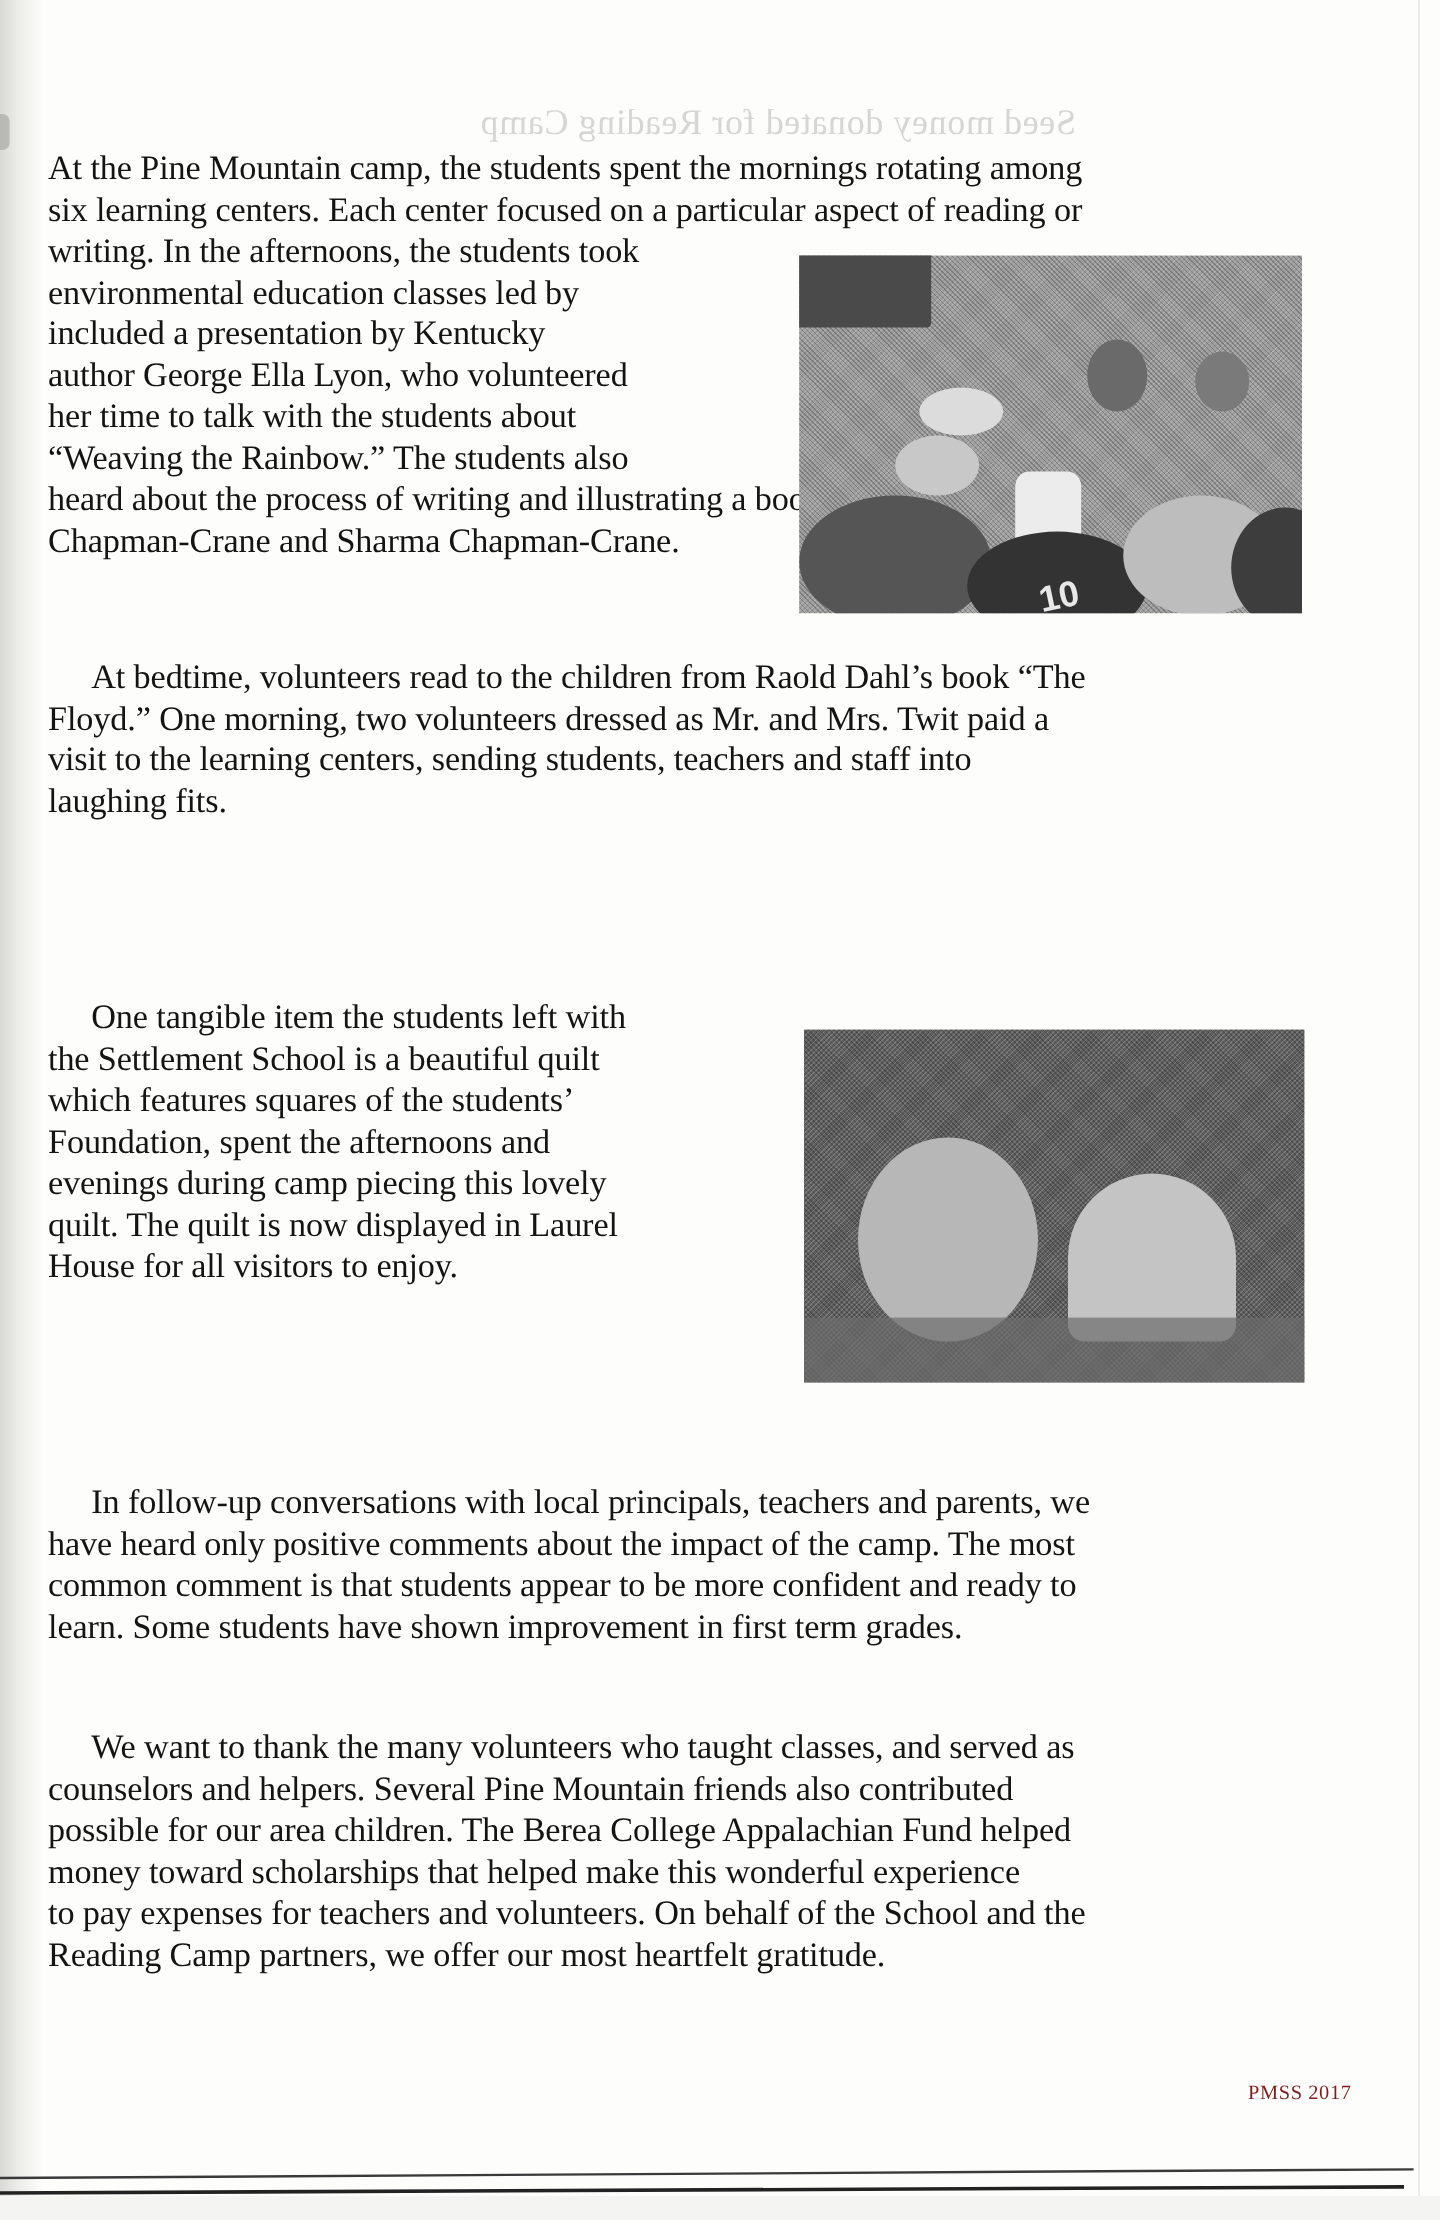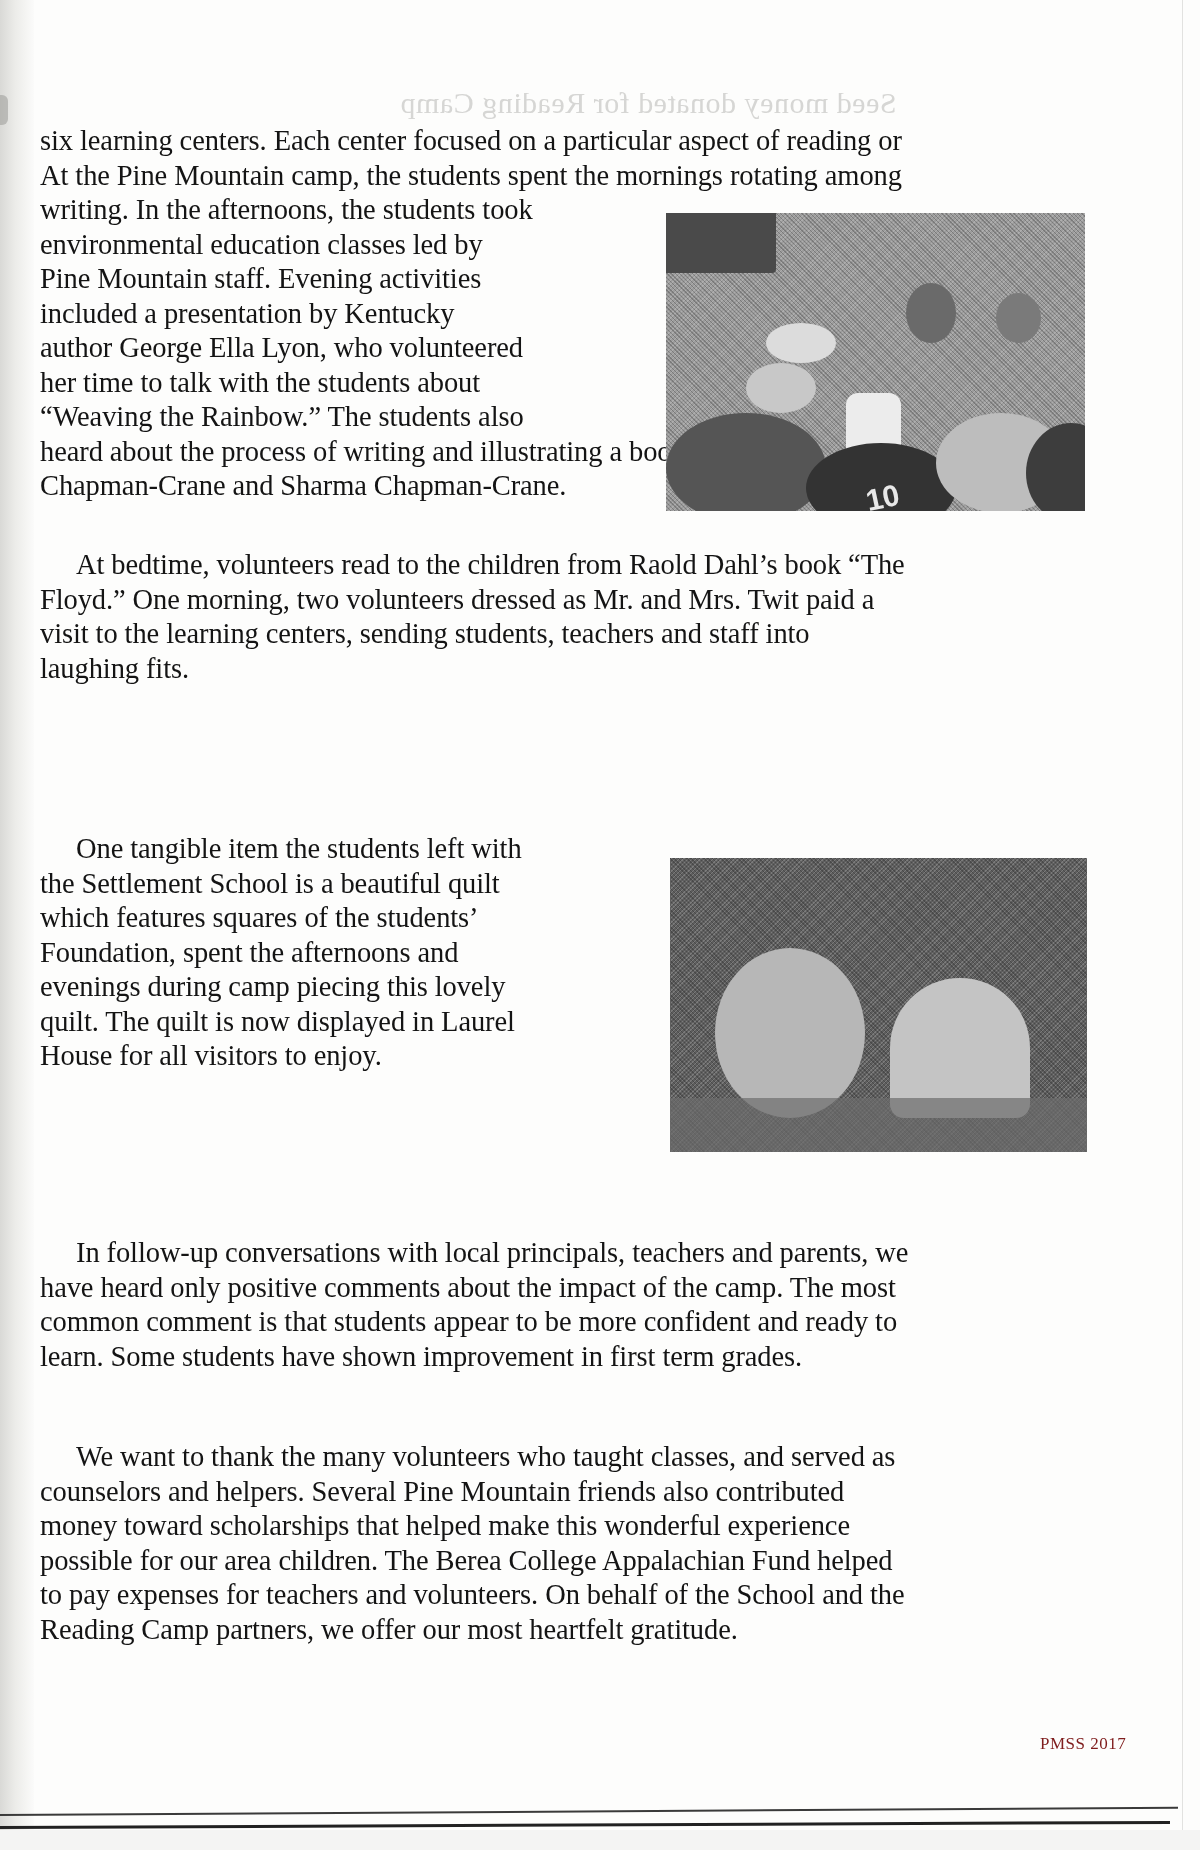--- a/index.html
+++ b/index.html
@@ -109,25 +109,24 @@
 </head>
 <body>
 
 <div class="gutter"></div>
 <div class="gutter-bump"></div>
 <div class="page-edge-right"></div>
 
 <div class="ghost-heading">Seed money donated for Reading Camp</div>
 
 <div class="text-block" style="top:124px;">
+  <span class="line">At the Pine Mountain camp, the students spent the mornings rotating among</span>
   <span class="line">six learning centers. Each center focused on a particular aspect of reading or</span>
-  <span class="line">At the Pine Mountain camp, the students spent the mornings rotating among</span>
   <span class="line">writing. In the afternoons, the students took</span>
   <span class="line">environmental education classes led by</span>
-  <span class="line">Pine Mountain staff. Evening activities</span>
   <span class="line">included a presentation by Kentucky</span>
   <span class="line">author George Ella Lyon, who volunteered</span>
   <span class="line">her time to talk with the students about</span>
   <span class="line">“Weaving the Rainbow.” The students also</span>
   <span class="line">heard about the process of writing and illustrating a book from artists Jeff</span>
   <span class="line">Chapman-Crane and Sharma Chapman-Crane.</span>
 </div>
 
 <div class="photo photo-1">
   <div class="blob" style="left:-10px;top:-10px;width:120px;height:70px;border-radius:4px;background:#4a4a4a;"></div>
@@ -169,22 +168,22 @@
 <div class="text-block" style="top:1236px;">
   <span class="line indent">In follow-up conversations with local principals, teachers and parents, we</span>
   <span class="line">have heard only positive comments about the impact of the camp. The most</span>
   <span class="line">common comment is that students appear to be more confident and ready to</span>
   <span class="line">learn. Some students have shown improvement in first term grades.</span>
 </div>
 
 <div class="text-block" style="top:1440px;">
   <span class="line indent">We want to thank the many volunteers who taught classes, and served as</span>
   <span class="line">counselors and helpers. Several Pine Mountain friends also contributed</span>
+  <span class="line">possible for our area children. The Berea College Appalachian Fund helped</span>
   <span class="line">money toward scholarships that helped make this wonderful experience</span>
-  <span class="line">possible for our area children. The Berea College Appalachian Fund helped</span>
   <span class="line">to pay expenses for teachers and volunteers.  On behalf of the School and the</span>
   <span class="line">Reading Camp partners, we offer our most heartfelt gratitude.</span>
 </div>
 
 <div class="footer-mark">PMSS 2017</div>
 
 <div class="page-bottom-1"></div>
 <div class="page-bottom-2"></div>
 <div class="below-pages"></div>
 

